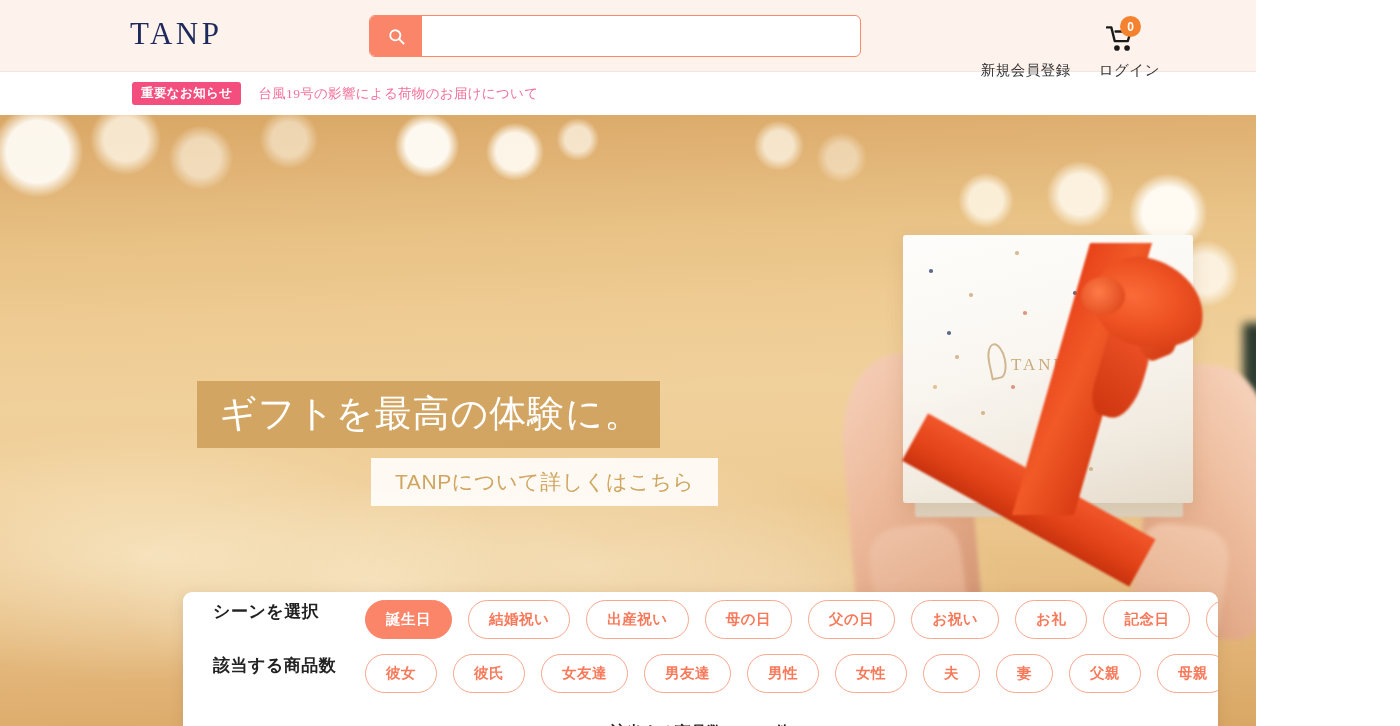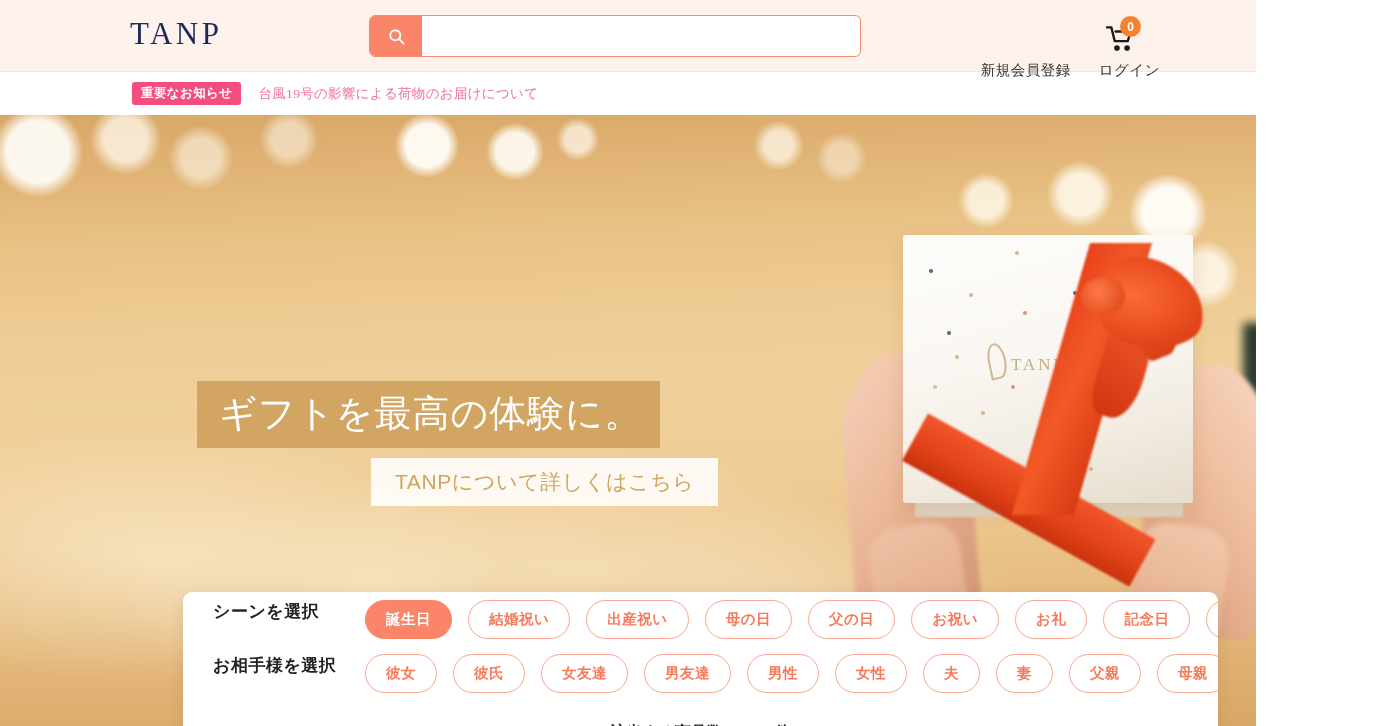--- a/index.html
+++ b/index.html
@@ -483,21 +483,21 @@
           <div class="chip">母の日</div>
           <div class="chip">父の日</div>
           <div class="chip">お祝い</div>
           <div class="chip">お礼</div>
           <div class="chip">記念日</div>
           <div class="chip">引越し祝い</div>
         </div>
       </div>
 
       <div class="chip-row">
-        <div class="row-label target">お相手様を選択</div>
+        <div class="row-label target">該当する商品数</div>
         <div class="chips">
           <div class="chip">彼女</div>
           <div class="chip">彼氏</div>
           <div class="chip">女友達</div>
           <div class="chip">男友達</div>
           <div class="chip">男性</div>
           <div class="chip">女性</div>
           <div class="chip">夫</div>
           <div class="chip">妻</div>
           <div class="chip">父親</div>

